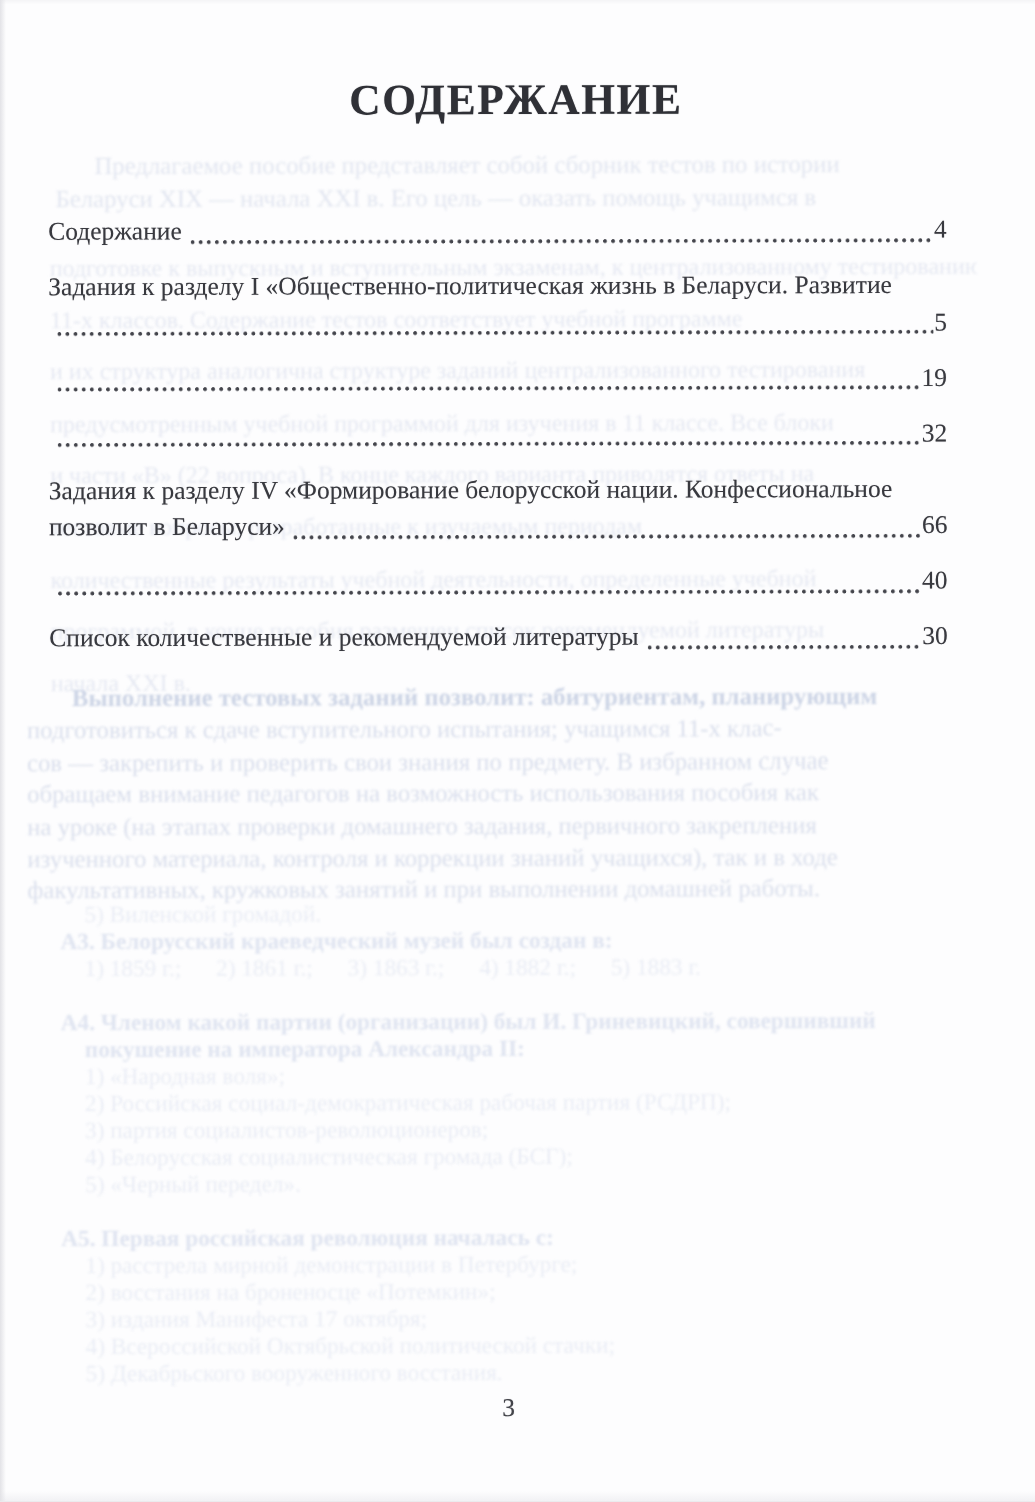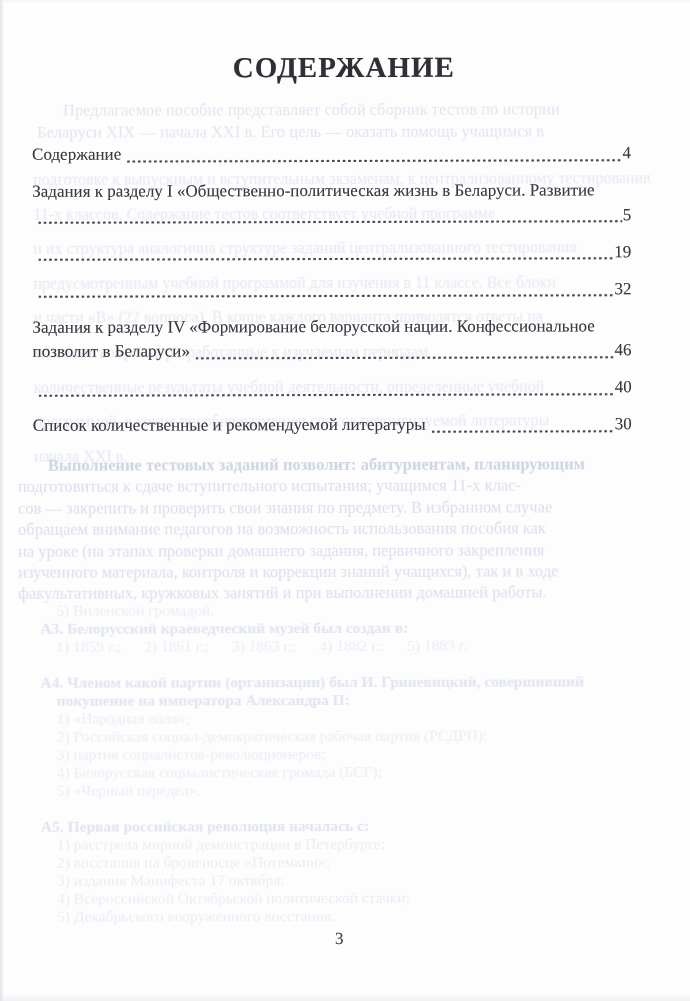--- a/index.html
+++ b/index.html
@@ -146,21 +146,21 @@
             <div class="toc-line last">
               <span class="leader"></span>
               <span class="toc-page">32</span>
             </div>
           </div>
           <div class="toc-entry">
             <div class="toc-line"><span class="toc-text">Задания к разделу IV «Формирование белорусской нации. Конфессиональное</span></div>
             <div class="toc-line last">
               <span class="toc-text">позволит в Беларуси»</span>
               <span class="leader"></span>
-              <span class="toc-page">46</span>
+              <span class="toc-page">66</span>
             </div>
           </div>
           <div class="toc-entry">
             <div class="toc-line last">
               <span class="leader"></span>
               <span class="toc-page">40</span>
             </div>
           </div>
           <div class="toc-entry">
             <div class="toc-line last">

